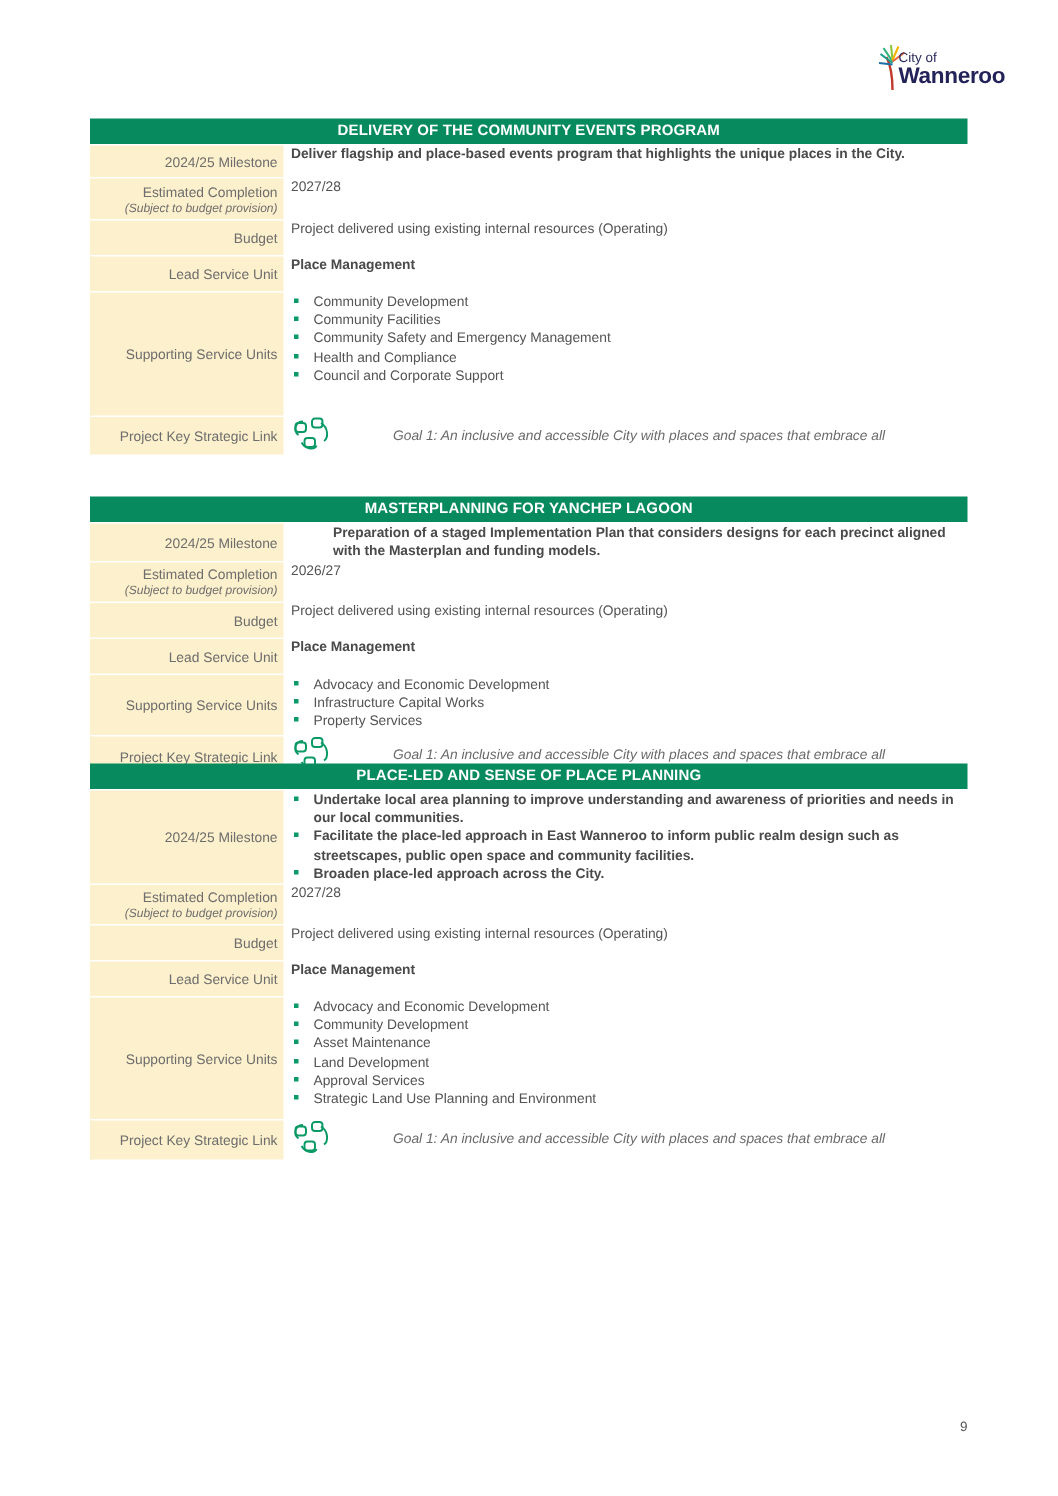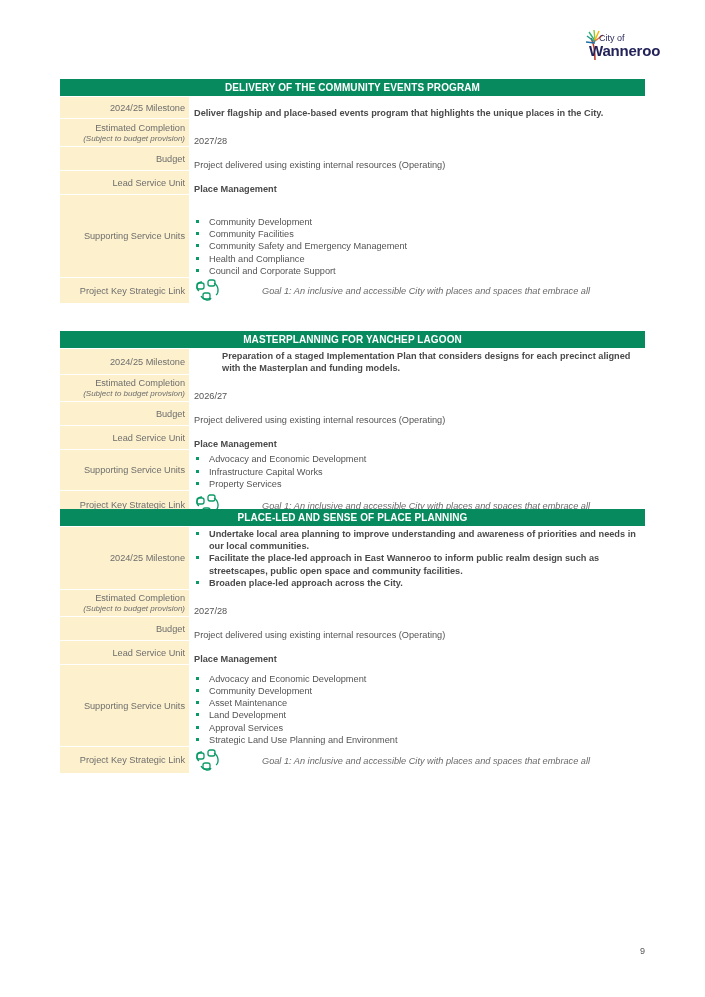--- a/index.html
+++ b/index.html
@@ -3,35 +3,35 @@
 <meta charset="utf-8">
 <style>
   html, body { margin: 0; padding: 0; }
   body {
     width: 705px; height: 997px; background: #ffffff; position: relative;
     font-family: "Liberation Sans", sans-serif; color: #4a4a4a; overflow: hidden;
   }
   .logo { position: absolute; left: 585px; top: 28px; width: 90px; height: 36px; }
   .logo .mark { position: absolute; left: 0; top: 0; width: 24px; height: 34px; }
   .logo .city { position: absolute; left: 14px; top: 5px; font-size: 9px; color: #2a2a5a; }
-  .logo .wann { position: absolute; left: 4px; top: 14px; font-size: 15px; font-weight: bold; color: #23235a; letter-spacing: -0.2px; }
+  .logo .wann { position: absolute; left: 14px; top: 14px; font-size: 15px; font-weight: bold; color: #23235a; letter-spacing: -0.2px; }
 
   .proj { position: absolute; left: 60px; width: 585px; font-size: 9.2px; }
   .proj .hdr {
     background: #078a5e; color: #fff; font-weight: bold; text-align: center;
     height: 17px; line-height: 17px; font-size: 10px; letter-spacing: 0.1px;
   }
   .row { display: flex; border-top: 1px solid #ffffff; }
   .lbl {
     width: 125px; flex: 0 0 125px; background: #fdf0cc; text-align: left;
     padding: 0 4px 0 0; color: #6d6d6d; display: flex; flex-direction: column;
     justify-content: center; align-items: flex-end;
   }
   .lbl .sub { font-style: italic; font-size: 8px; color: #6d6d6d; margin-top: 1px; }
-  .val { flex: 1; padding: 0 0 0 5px; display: flex; flex-direction: column; justify-content: flex-end; color: #545454; }
+  .val { flex: 1; padding: 0 0 0 5px; display: flex; flex-direction: column; justify-content: flex-start; color: #545454; }
   .bold { font-weight: bold; color: #4a4a4a; }
   ul { margin: 0; padding: 0; list-style: none; }
   li { position: relative; padding-left: 15px; line-height: 12.2px; }
   li::before {
     content: ""; position: absolute; left: 2px; top: 4px; width: 3px; height: 3px; background: #0a9a66;
   }
   .goal { display: flex; align-items: center; gap: 30px; }
   .goal .ic { width: 26px; height: 24px; margin-right: 12px; }
   .goal .gt { font-style: italic; color: #6a6a6a; }
   .pagenum { position: absolute; left: 640px; top: 946px; font-size: 9px; color: #555; }

